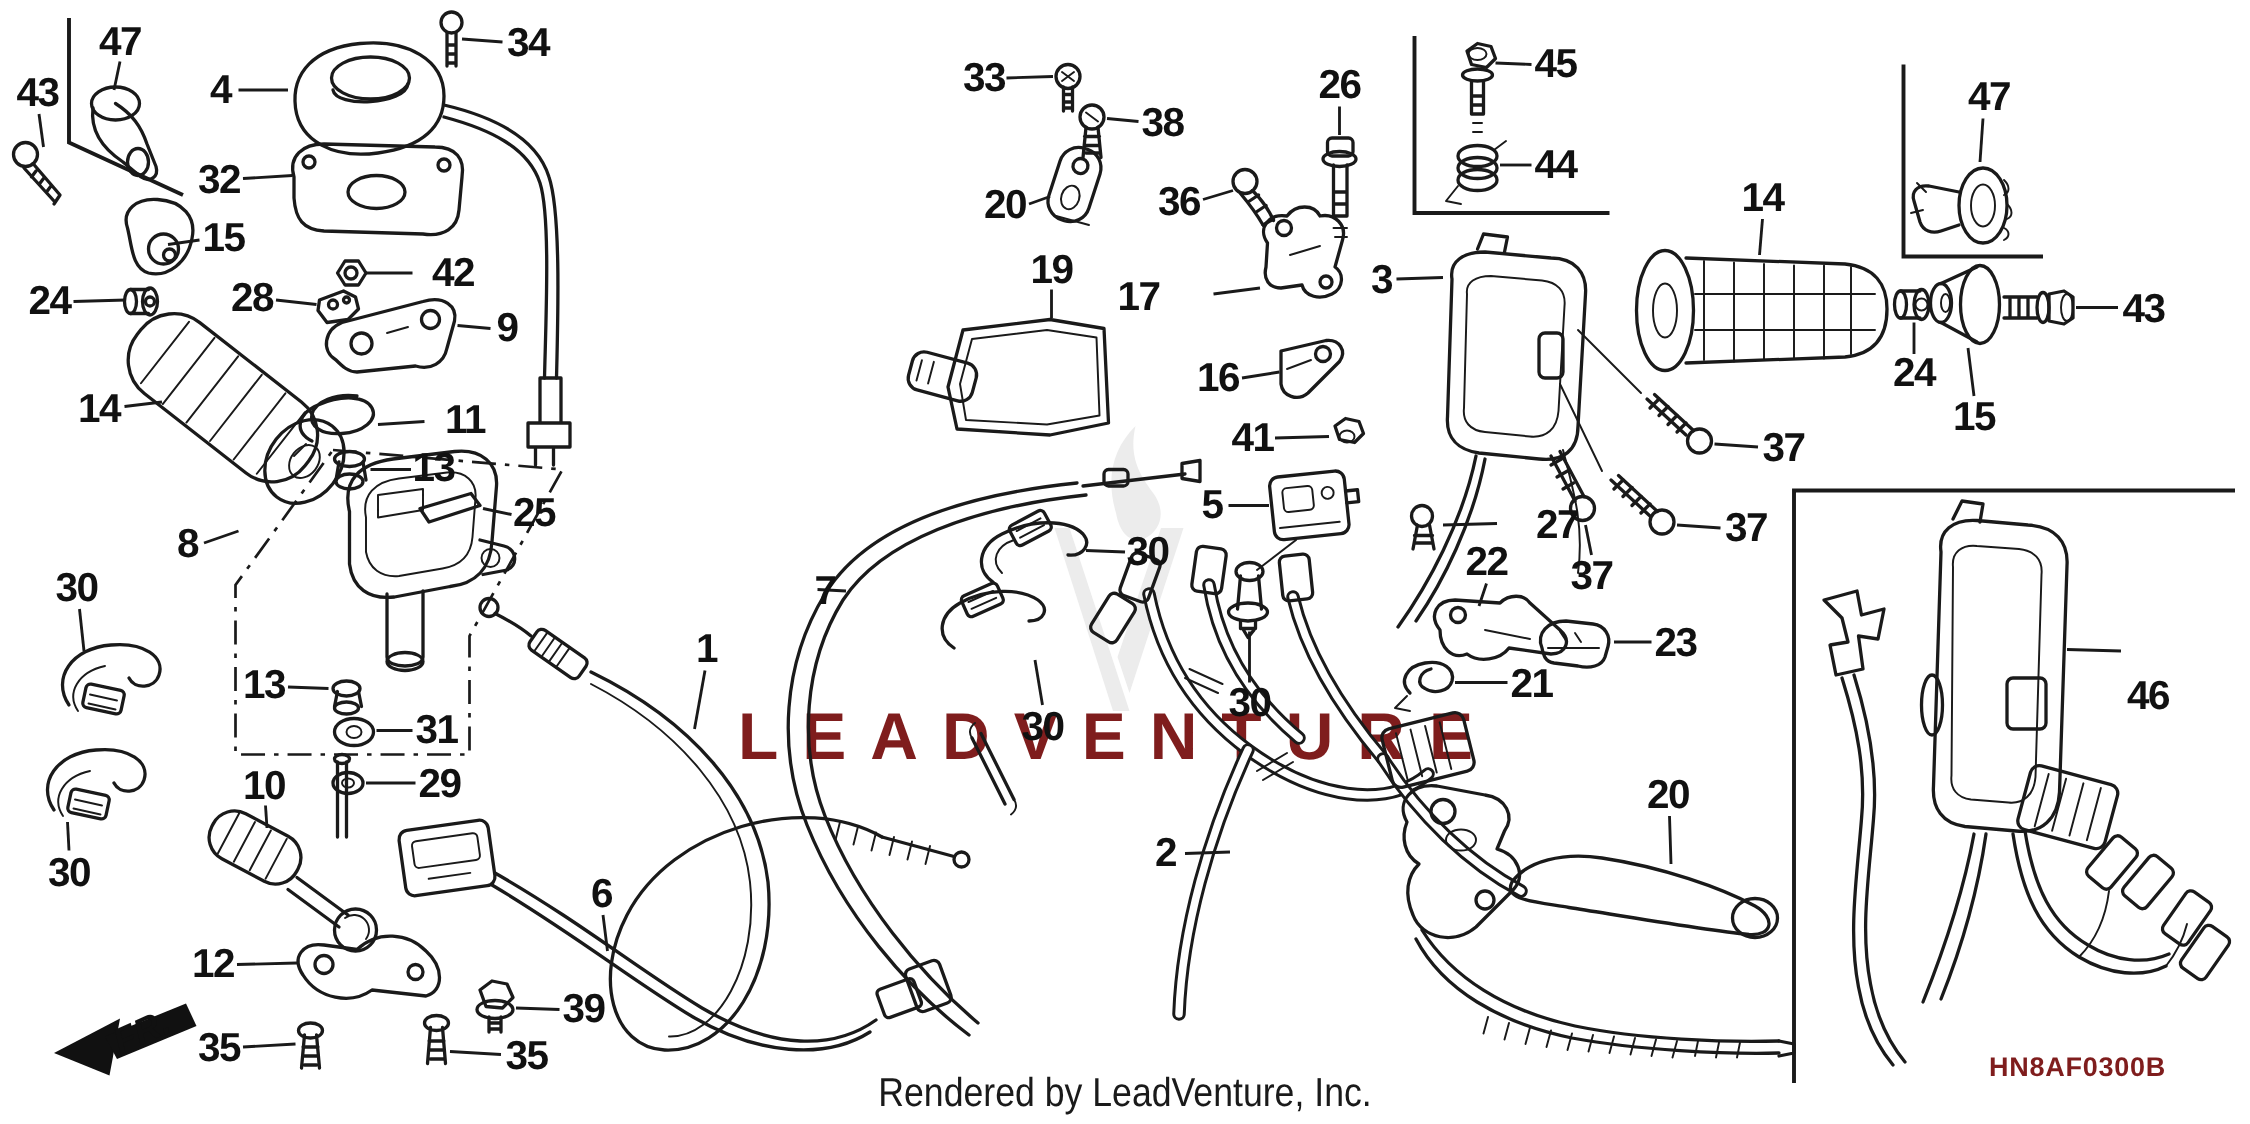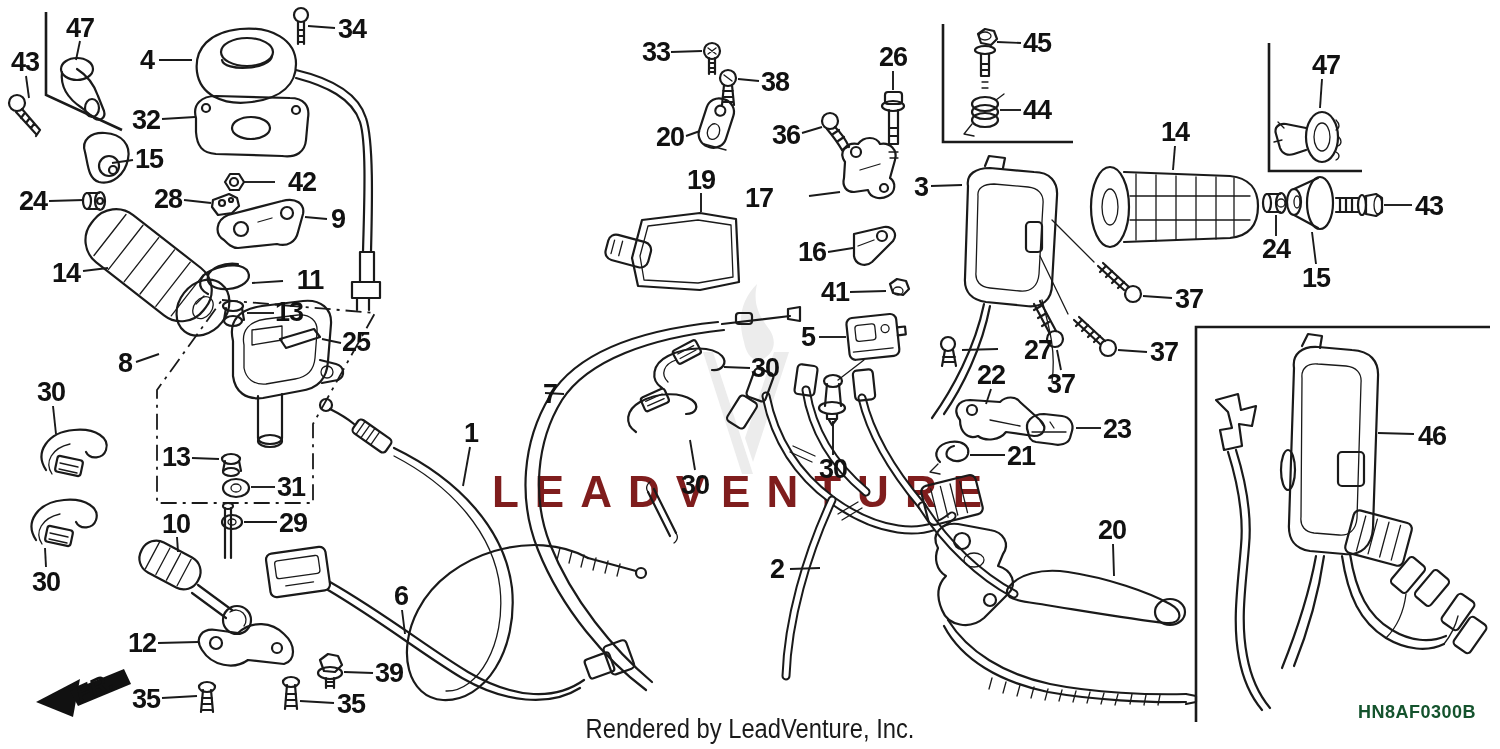--- a/index.html
+++ b/index.html
@@ -13,21 +13,21 @@
   .leader{stroke:#1a1a1a;stroke-width:1.9;}
   .frame{fill:none;stroke:#1a1a1a;stroke-width:2.6;}
   .frame.dashed{stroke-width:1.8;stroke-dasharray:16 6 3 6;}
   .callout{position:absolute;transform:translate(-50%,-50%);font-size:27px;font-weight:bold;
            color:#111;letter-spacing:-1px;line-height:1;user-select:none;cursor:pointer;}
   #watermark{position:absolute;left:745px;top:492px;transform:translate(-50%,-50%);
              font-size:44px;font-weight:bold;letter-spacing:16px;color:#7f1d1d;white-space:nowrap;}
   #footer{position:absolute;left:750px;top:729px;transform:translate(-50%,-50%) scaleX(0.88);
           font-size:27px;color:#1a1a1a;white-space:nowrap;}
   #partcode{position:absolute;left:1385px;top:712px;transform:translate(-50%,-50%);
-            font-size:18px;font-weight:bold;letter-spacing:0.5px;color:#14532d;white-space:nowrap;margin-left:32px;}
+            font-size:18px;font-weight:bold;letter-spacing:0.5px;color:#7f1d1d;white-space:nowrap;}
 </style>
 </head>
 <body>
 
 <div id="stage">
 
   <svg width="1500" height="749">
     <g fill="#ececec">
       <path d="M703,352 L742,474 L753,474 L713,352 Z"></path>
       <path d="M789,352 L753,462 L745,438 L774,352 Z"></path>
@@ -588,18 +588,18 @@
       <div class="callout" style="left: 1164px; top: 352px;">37</div>
       <div class="callout" style="left: 1061px; top: 384px;">37</div>
       <div class="callout" style="left: 1037px; top: 43px;">45</div>
       <div class="callout" style="left: 1037px; top: 110px;">44</div>
       <div class="callout" style="left: 1175px; top: 132px;">14</div>
       <div class="callout" style="left: 1326px; top: 65px;">47</div>
       <div class="callout" style="left: 1276px; top: 249px;">24</div>
       <div class="callout" style="left: 1316px; top: 278px;">15</div>
       <div class="callout" style="left: 1429px; top: 206px;">43</div>
       <div class="callout" style="left: 1112px; top: 530px;">20</div>
-      <div class="callout" style="left: 1432px; top: 436px; text-align: center;">46</div>
+      <div class="callout" style="left: 1432px; top: 464px; text-align: center;">46</div>
     </div>
 
   <div id="footer">Rendered by LeadVenture, Inc.</div>
   <div id="partcode">HN8AF0300B</div>
 </div>
 
 </body></html>

